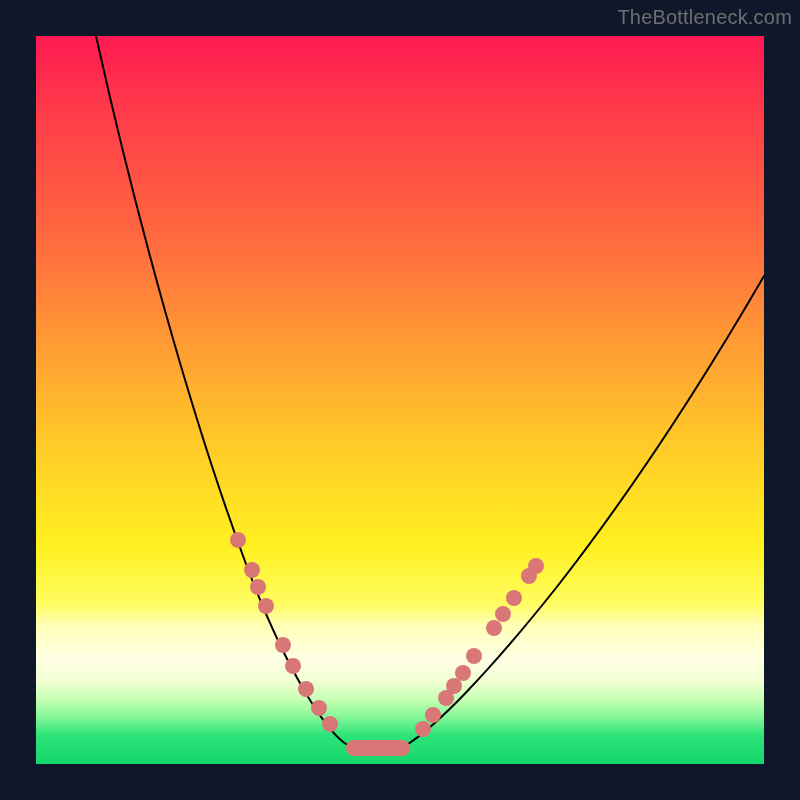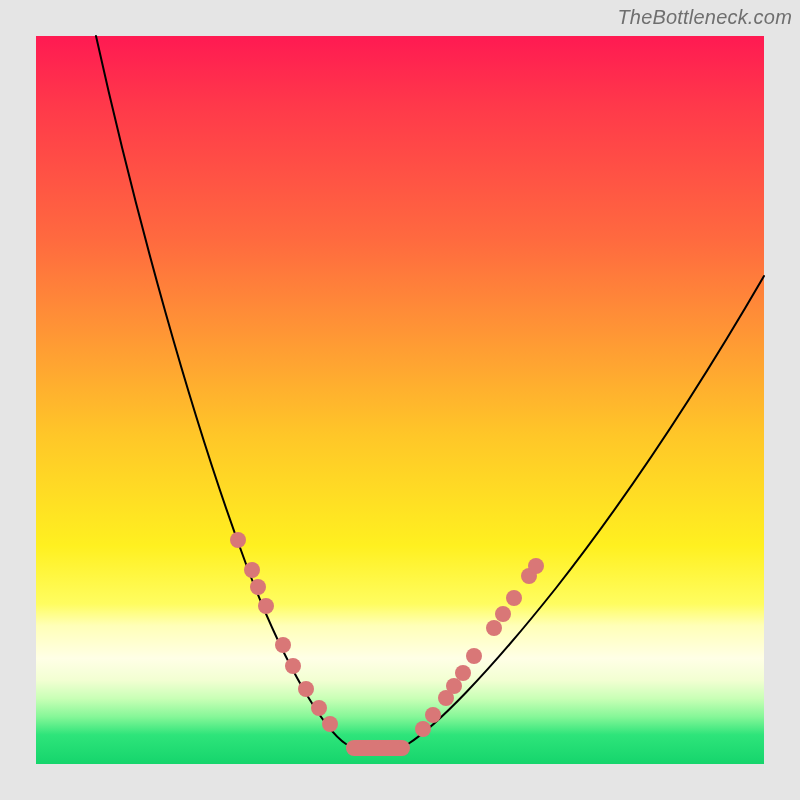--- a/index.html
+++ b/index.html
@@ -8,22 +8,21 @@
     width: 800px;
     height: 800px;
     background: #000;
     overflow: hidden;
     font-family: Arial, Helvetica, sans-serif;
   }
   .frame {
     position: relative;
     width: 800px;
     height: 800px;
-    background: #e5e5e5;
-    font-style: italic;
+    background: #0f172a;
   }
   .plot-area {
     position: absolute;
     left: 36px;
     top: 36px;
     width: 728px;
     height: 728px;
     
     background: linear-gradient(
       to bottom,

